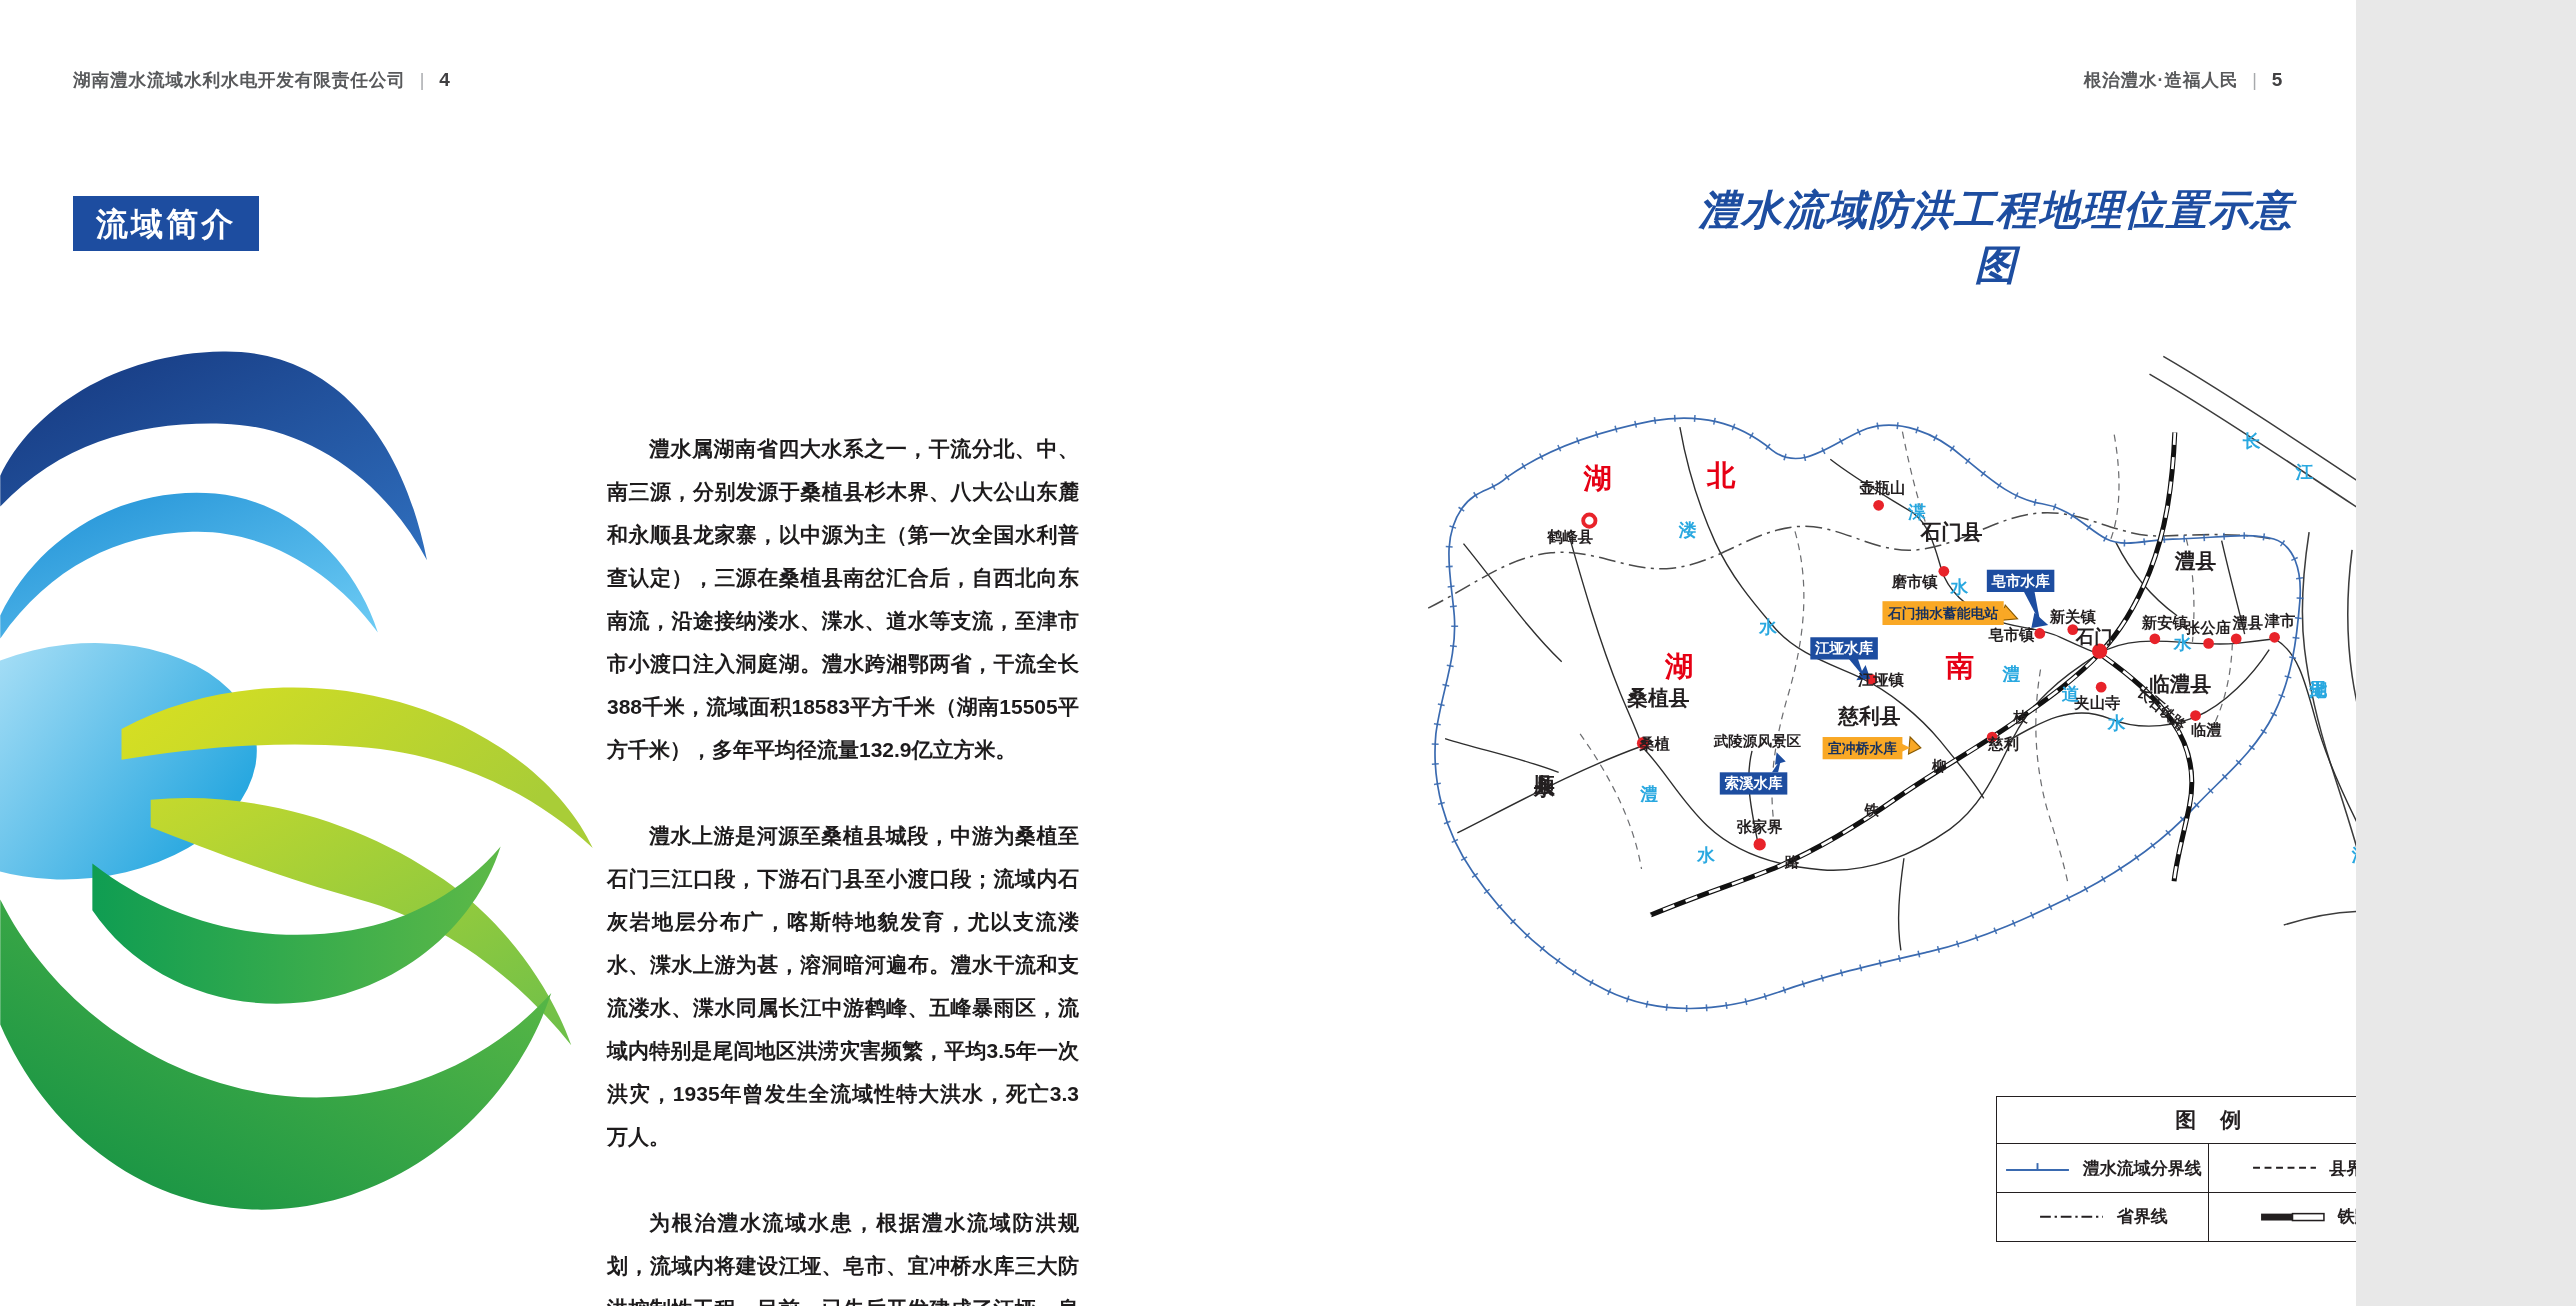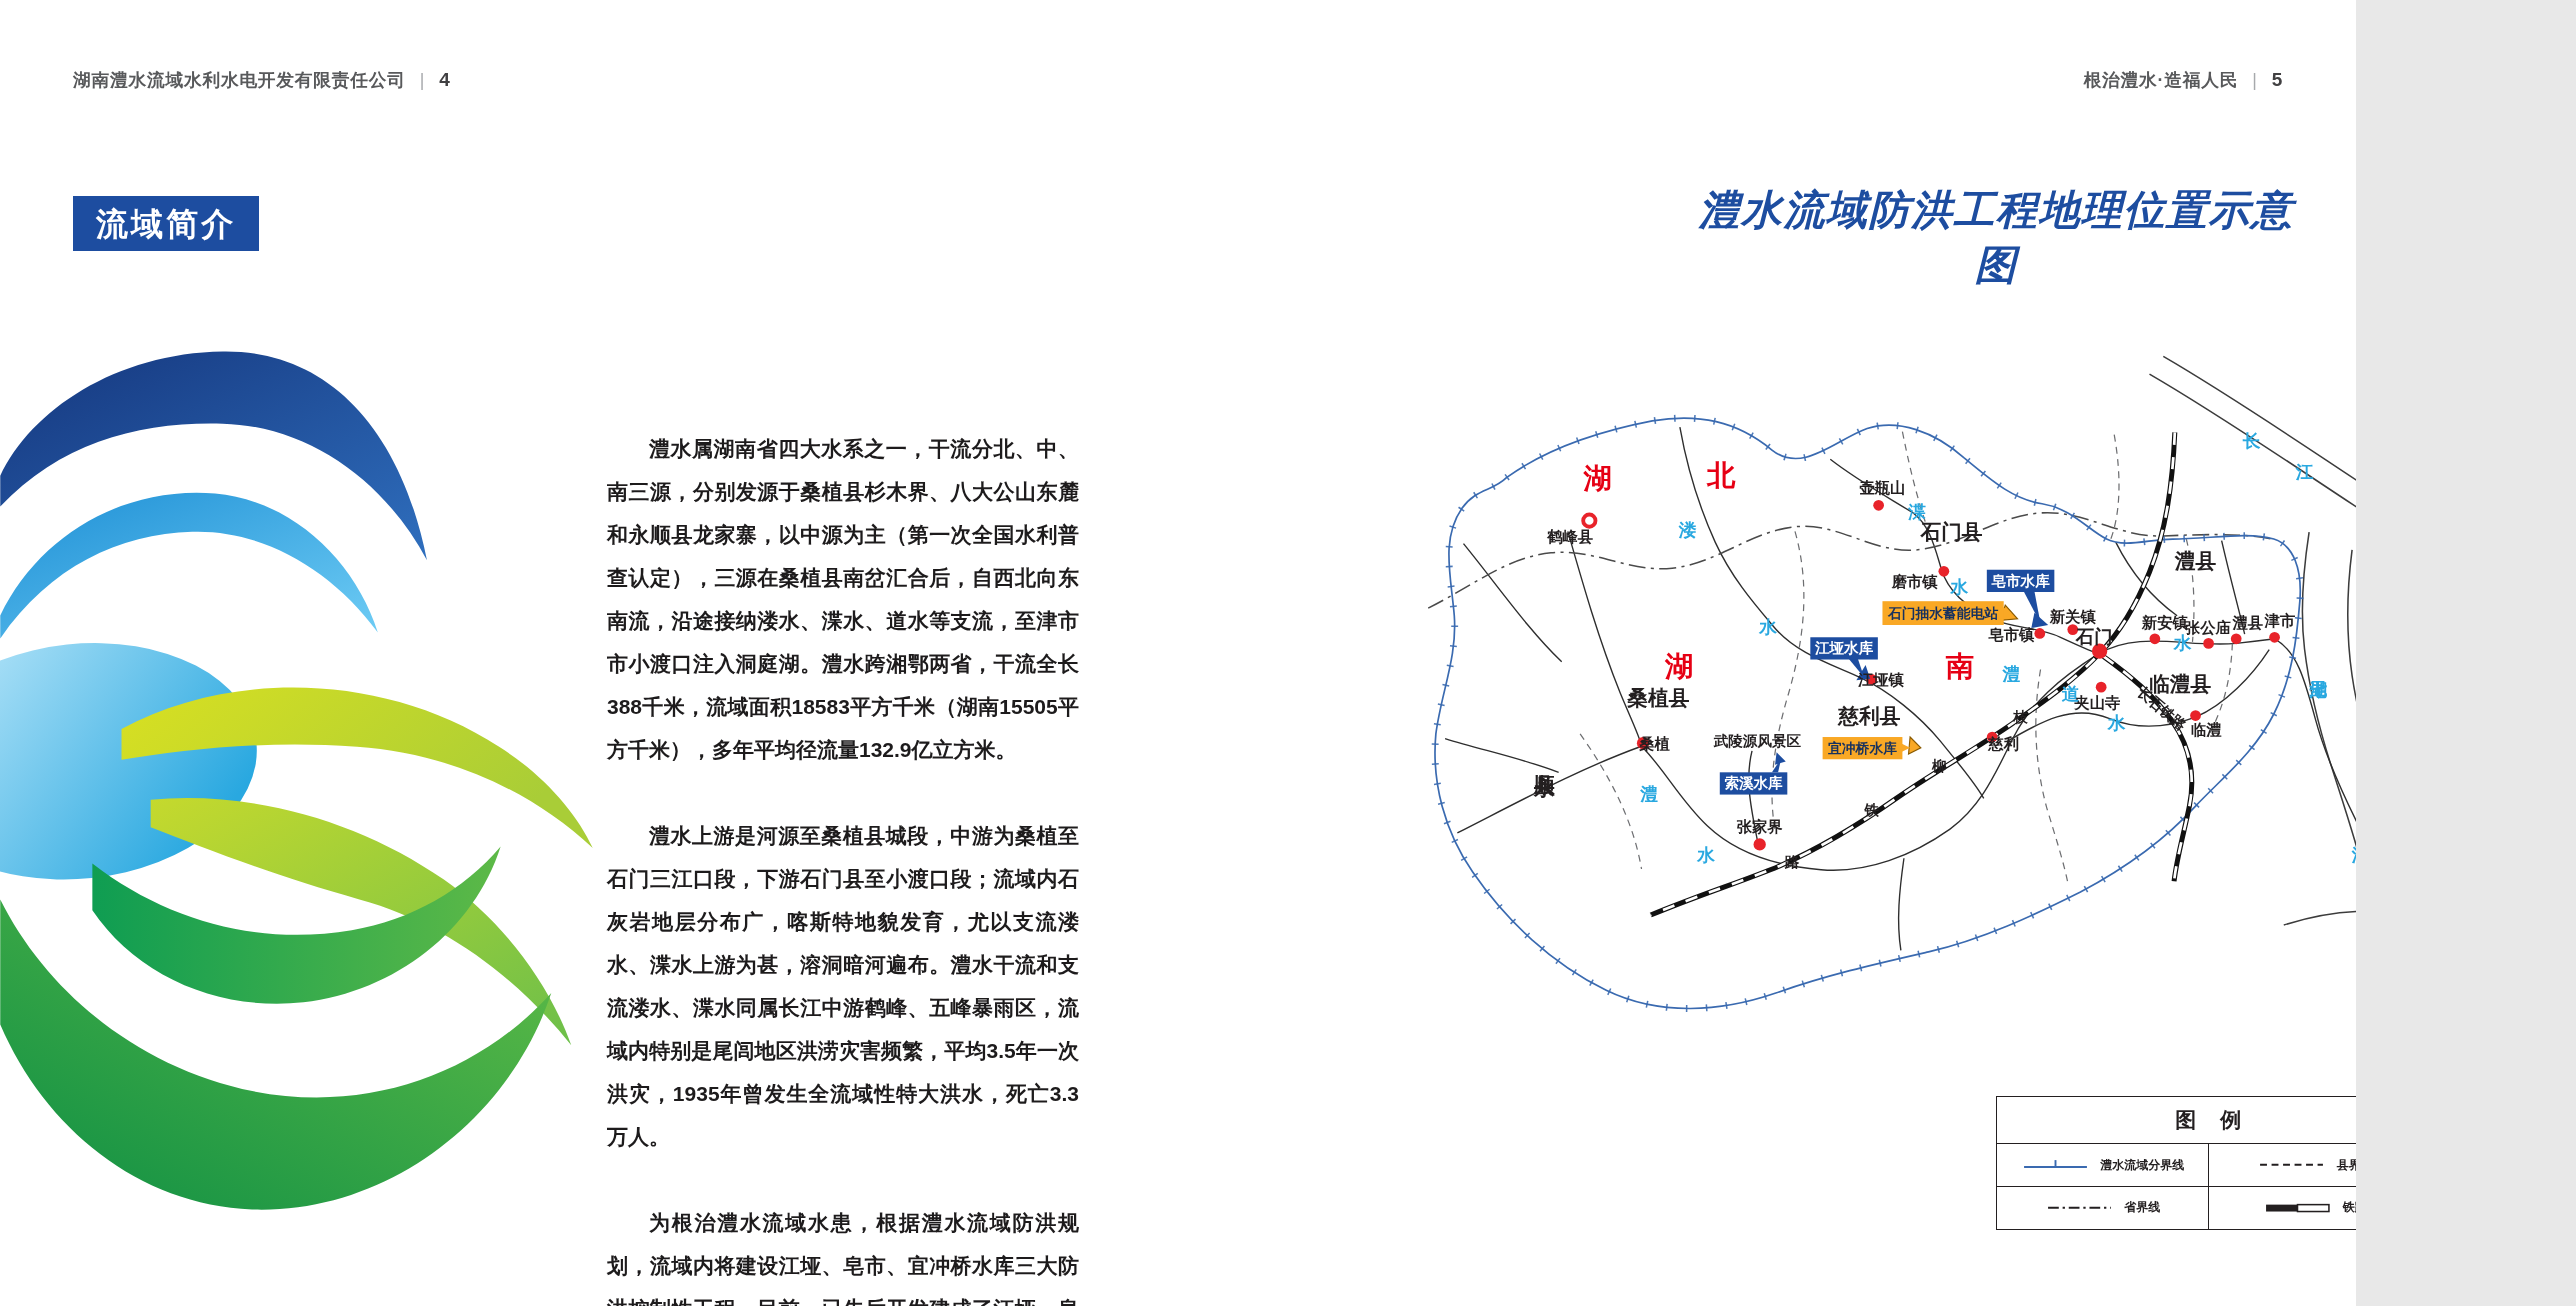--- a/index.html
+++ b/index.html
@@ -35,21 +35,21 @@
   .t-co-orange{font-size:18px;font-weight:bold;fill:#17315e;}
   .t-n{font-size:32px;font-weight:bold;fill:#231f20;}
   
   .legend{position:absolute;left:1996px;top:1096px;width:424px;border:1.5px solid #231f20;background:#fff;}
   .legend-title{text-align:center;font-size:21px;font-weight:bold;padding:9.2px 0;
       border-bottom:1.5px solid #231f20;letter-spacing:1.5px;}
   .legend-grid{display:grid;grid-template-columns:1fr 1fr;}
   .legend-cell{display:flex;align-items:center;justify-content:center;gap:10.7px;padding:12.3px 4.6px;}
   .legend-cell.c1{border-right:1.5px solid #231f20;}
   .legend-cell.r1{border-bottom:1.5px solid #231f20;}
-  .legend-label{font-size:12px;font-weight:bold;color:#231f20;white-space:nowrap;}
+  .legend-label{font-size:17px;font-weight:bold;color:#231f20;white-space:nowrap;}
   .legend-sym{flex:0 0 auto;}
 </style>
 </head>
 <body>
 
 <div class="canvas">
 
   <div class="hdr hdr-left">
     <span>湖南澧水流域水利水电开发有限责任公司</span><span class="divider">|</span><span class="pnum">4</span>
   </div>

